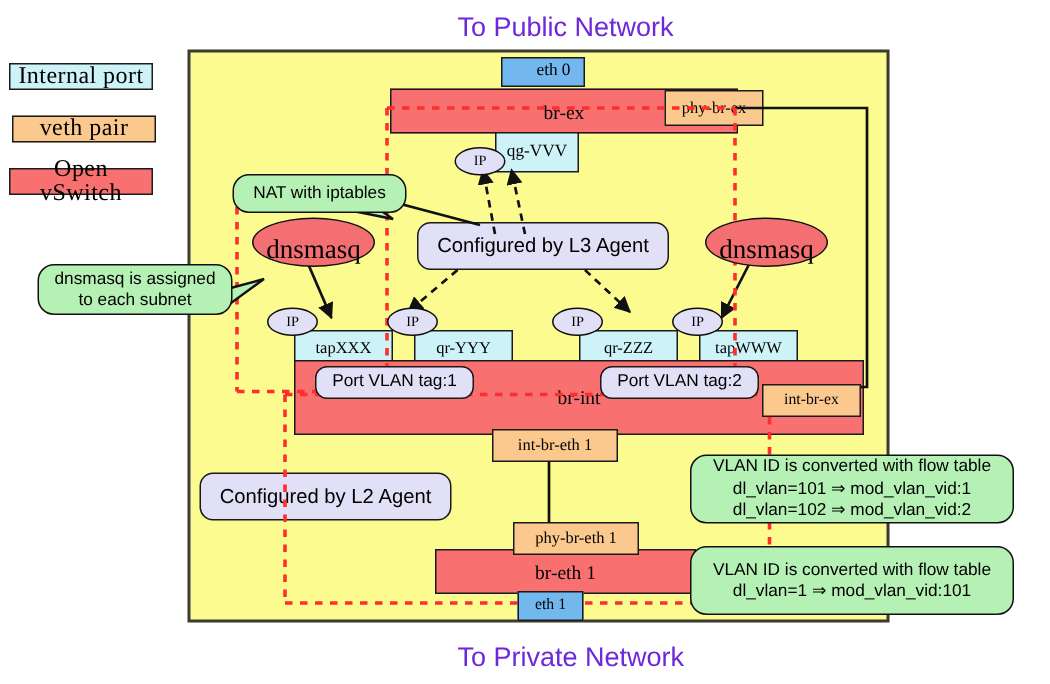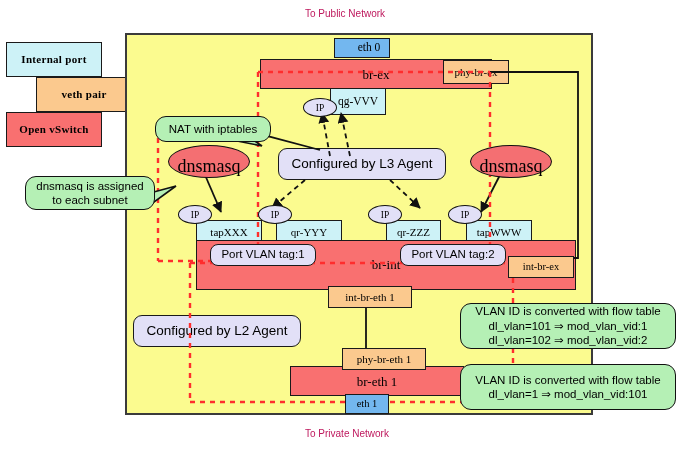--- a/index.html
+++ b/index.html
@@ -13,29 +13,29 @@
         font-family:"Liberation Serif",serif;color:#000;
         text-align:center;line-height:1;}
   .c-internal{background:#cdf2f7;}
   .c-veth{background:#fbc98e;}
   .c-ovs{background:#f97070;}
   .c-phys{background:#73b7ef;}
   .c-agent{background:#e2e0f7;}
   .c-tag{background:#e2e0f7;}
 
   
-  .legend-box{width:96px;height:35px;font-size:11px;letter-spacing:.3px;font-weight:bold;}
+  .legend-box{width:96px;height:18px;font-size:16px;letter-spacing:.3px;}
 
   
   #host{left:125px;top:33px;width:468px;height:382px;background:#fbfb8f;
         border:2.5px solid #3b3b3b;}
 
   
   .caption{position:absolute;font-family:"Liberation Sans",sans-serif;
-           font-size:10px;color:#be185d;font-weight:400;white-space:nowrap;}
+           font-size:18px;color:#6d28d9;font-weight:400;white-space:nowrap;}
 
   
   .pill{border-radius:9px;font-family:"Liberation Sans",sans-serif;
         font-size:13.5px;}
   .tagpill{border-radius:8px;font-family:"Liberation Sans",sans-serif;
         font-size:11.5px;}
 
   
   .ipell{position:absolute;box-sizing:border-box;width:34px;height:19px;
          border-radius:50%;background:#e2e0f7;border:1.5px solid #111;
@@ -61,21 +61,21 @@
 </style>
 </head>
 <body>
 
 
 
 
 <div class="node legend-box c-internal abs" style="left:6px;top:42px;">
   <span>Internal   port</span>
 </div>
-<div class="node legend-box c-veth abs" style="left:8px;top:77px;margin-left:28px;">
+<div class="node legend-box c-veth abs" style="left:8px;top:77px;">
   <span>veth   pair</span>
 </div>
 <div class="node legend-box c-ovs abs" style="left:6px;top:112px;">
   <span>Open   vSwitch</span>
 </div>
 
 
 <div class="caption" style="left:305px;top:8px;">To Public Network</div>
 <div class="caption" style="left:305px;top:428px;">To Private Network</div>
 
@@ -192,21 +192,21 @@
   <span>IP</span>
 </div>
 
 
 <div class="node c-internal" style="left:196px;top:220px;width:66px;height:24px;font-size:11px;">
   <span>tapXXX</span>
 </div>
 <div class="node c-internal" style="left:276px;top:220px;width:66px;height:24px;font-size:11px;">
   <span>qr-YYY</span>
 </div>
-<div class="node c-internal" style="left:386px;top:220px;width:55px;height:24px;font-size:11px;">
+<div class="node c-internal" style="left:386px;top:220px;width:66px;height:24px;font-size:11px;">
   <span>qr-ZZZ</span>
 </div>
 <div class="node c-internal" style="left:466px;top:220px;width:66px;height:24px;font-size:11px;">
   <span>tapWWW</span>
 </div>
 
 
 <div class="node c-ovs" style="left:196px;top:240px;width:380px;height:50px;font-size:13px;align-items:flex-end;padding-bottom:18px;">
   <span>br-int</span>
 </div>

